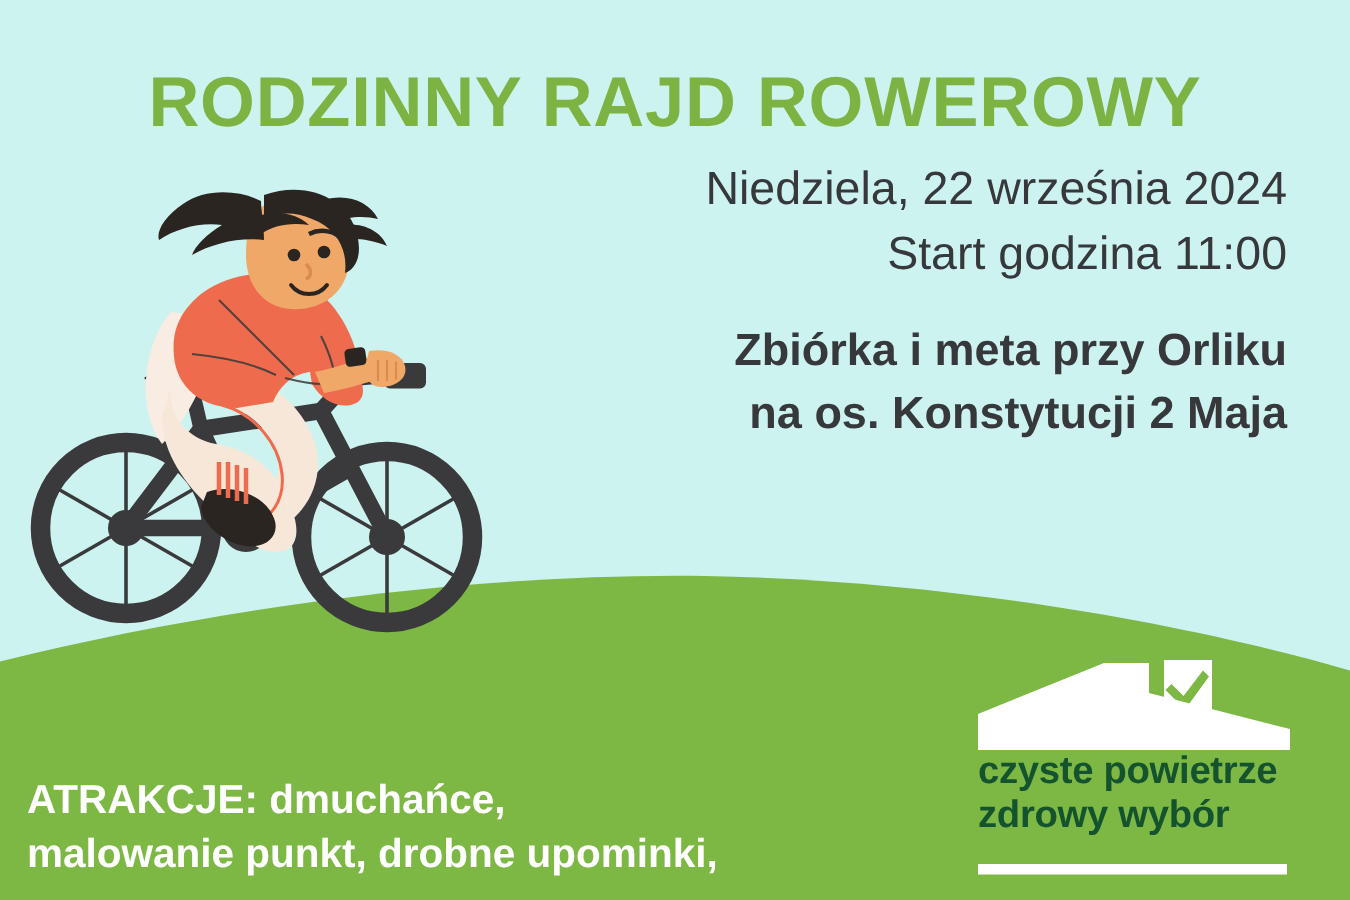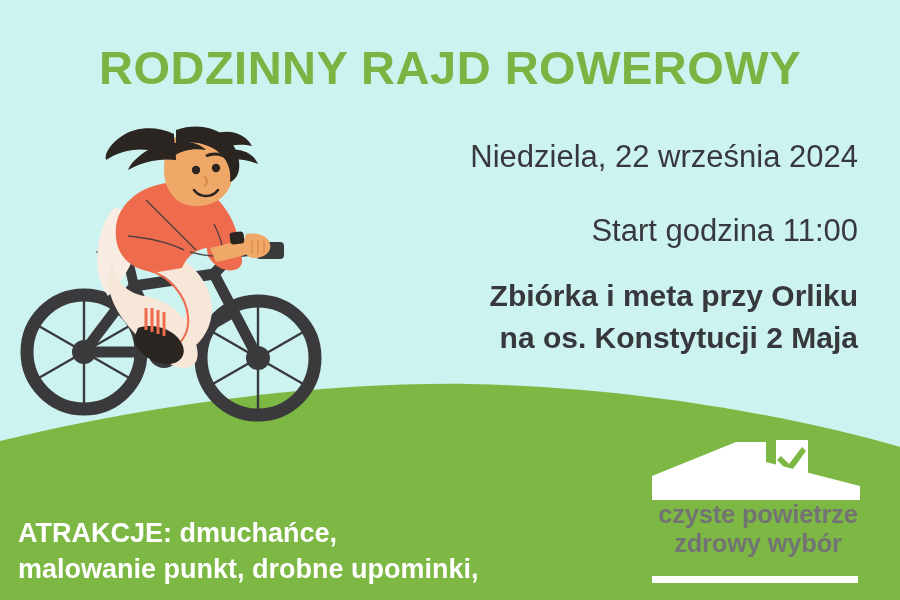--- a/index.html
+++ b/index.html
@@ -51,21 +51,20 @@
     top: 104px;
     width: 520px;
     text-align: right;
     color: #37383c;
   }
   .info .line-when {
     font-size: 31px;
     line-height: 1.40;
     font-weight: normal;
     white-space: nowrap;
-    margin-top: 31px;
   }
   .info .spacer {
     height: 22px;
   }
   .info .line-where {
     font-size: 30px;
     line-height: 1.40;
     font-weight: bold;
     white-space: nowrap;
   }
@@ -105,26 +104,26 @@
     left: 0;
     top: 0;
     width: 216px;
     height: 62px;
   }
   .logo-text {
     position: absolute;
     left: 0;
     top: 60px;
     width: 216px;
-    color: #737373;
+    color: #14532d;
     font-size: 25.5px;
     font-weight: bold;
     line-height: 1.13;
     letter-spacing: -0.2px;
-    text-align: center;
+    text-align: left;
     padding-left: 4px;
     box-sizing: border-box;
   }
   .logo-underbar {
     position: absolute;
     left: 4px;
     top: 136px;
     width: 206px;
     height: 7px;
     background: #ffffff;

